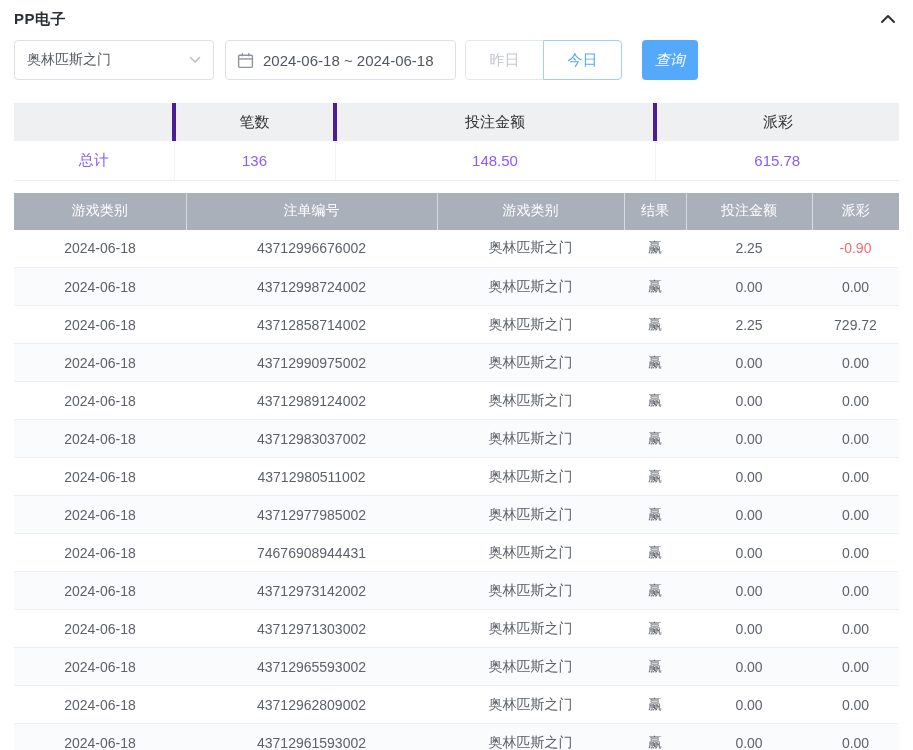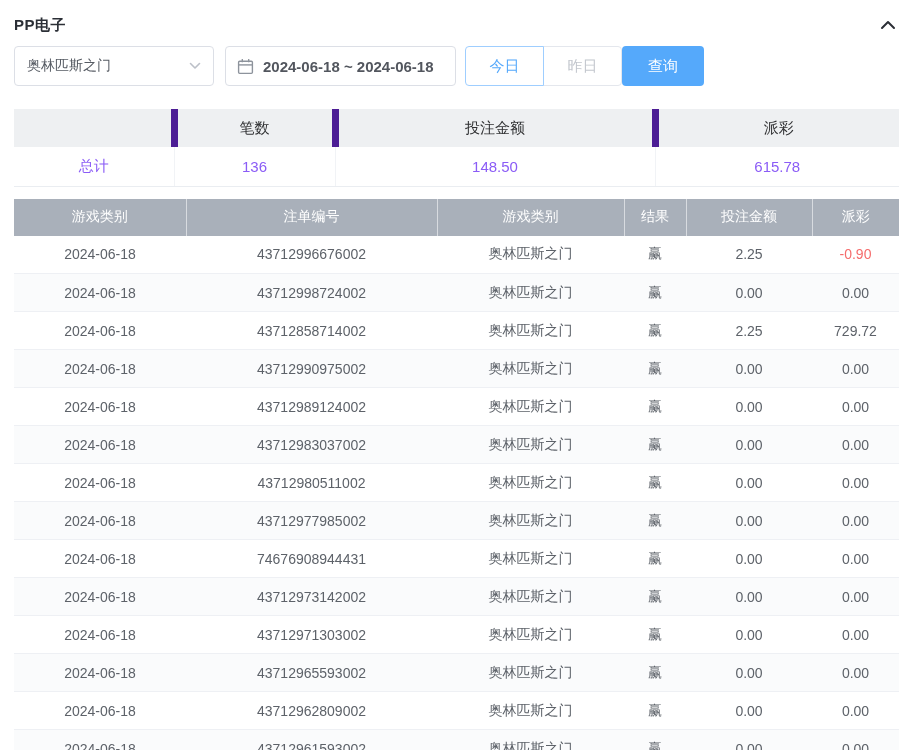--- a/index.html
+++ b/index.html
@@ -1,56 +1,56 @@
 <!DOCTYPE html>
 <html><head>
 <meta charset="utf-8">
 <style>
   * { box-sizing: border-box; margin: 0; padding: 0; }
   html, body { width: 913px; height: 750px; overflow: hidden; background: #fff; }
   body { font-family: "Liberation Sans", "DejaVu Sans", sans-serif; color: #303133; }
 
-  .page { width: 913px; height: 750px; padding: 6px 14px; overflow: hidden; }
+  .page { width: 913px; height: 750px; padding: 0 14px; overflow: hidden; }
 
   
   .panel-header { display: flex; justify-content: space-between; align-items: center; padding-top: 8px; height: 30px; }
   .panel-title { font-size: 15px; font-weight: 700; color: #2b2f36; letter-spacing: .5px; }
   .collapse-btn { cursor: pointer; display: flex; align-items: center; padding: 2px; }
 
   
   .filters { display: flex; align-items: center; margin-top: 10px; height: 40px; }
   .select {
     width: 200px; height: 40px; border: 1px solid #dcdfe6; border-radius: 4px;
     display: flex; align-items: center; justify-content: space-between;
     padding: 0 12px; font-size: 14px; color: #565b63; cursor: pointer; background: #fff;
   }
   .datepicker {
     width: 231px; height: 40px; border: 1px solid #dcdfe6; border-radius: 4px;
     display: flex; align-items: center; gap: 9px; padding: 0 11px;
-    font-size: 15px; color: #52565e; margin-left: 11px; cursor: pointer; background: #fff; font-weight: bold;
+    font-size: 15px; color: #52565e; margin-left: 11px; cursor: pointer; background: #fff;
   }
   .btn-group { display: flex; margin-left: 9px; }
   .qbtn {
     width: 79px; height: 40px; background: #fff; border: 1px solid #e4e7ed;
     color: #c3c7ce; font-size: 15px; cursor: pointer; margin-left: -1px;
     font-family: inherit;
   }
   .qbtn:first-child { border-radius: 4px 0 0 4px; margin-left: 0; }
   .qbtn:last-child { border-radius: 0 4px 4px 0; }
   .qbtn.active { color: #54a8fb; border-color: #9fceff; position: relative; z-index: 1; }
   .query-btn {
-    width: 82px; height: 40px; margin-left: 0; background: #55a9fb; color: #fff;
-    border: none; border-radius: 4px; font-size: 15px; cursor: pointer; font-family: inherit;
+    width: 56px; height: 40px; margin-left: 20px; background: #55a9fb; color: #fff;
+    border: none; border-radius: 4px; font-size: 15px; cursor: pointer; font-family: inherit; font-style: italic;
   }
 
   
   table { border-collapse: collapse; table-layout: fixed; width: 885px; }
   .summary { margin-top: 23px; font-size: 15px; }
   .summary td { text-align: center; }
-  .sum-head td { background: #eef0f2; height: 38px; border-right: 7px solid #4c1d95; color: #303133; }
+  .sum-head td { background: #eef0f2; height: 38px; border-right: 4px solid #4c1d95; color: #303133; }
   .sum-head td:last-child { border-right: none; }
   .sum-body td { height: 39px; border-bottom: 1px solid #eaedf1; border-right: 1px solid #f1f3f6; color: #8b5cf6; }
   .sum-body td:last-child { border-right: none; }
 
   
   .bet-table { margin-top: 12px; font-size: 14px; }
   .bet-table thead th {
     background: #a9b0ba; color: #fff; font-weight: 400; height: 37px;
     border-right: 1px solid rgba(255,255,255,.55); font-size: 14px;
   }
@@ -88,22 +88,22 @@
       <svg width="17" height="17" viewBox="0 0 16 16">
         <rect x="1.5" y="3" width="13" height="11.5" rx="1" fill="none" stroke="#8d939c" stroke-width="1.3"></rect>
         <line x1="1.5" y1="6.5" x2="14.5" y2="6.5" stroke="#8d939c" stroke-width="1.3"></line>
         <line x1="5" y1="1" x2="5" y2="4" stroke="#8d939c" stroke-width="1.3"></line>
         <line x1="11" y1="1" x2="11" y2="4" stroke="#8d939c" stroke-width="1.3"></line>
       </svg>
       <span>2024-06-18 ~ 2024-06-18</span>
     </div>
 
     <div class="btn-group">
+      <button class="qbtn">昨日</button>
       <button class="qbtn active">今日</button>
-      <button class="qbtn">昨日</button>
     </div>
 
     <button class="query-btn">查询</button>
   </div>
 
   <table class="summary">
     <colgroup>
         <col style="width:160px">
         <col style="width:161px">
         <col style="width:320px">

